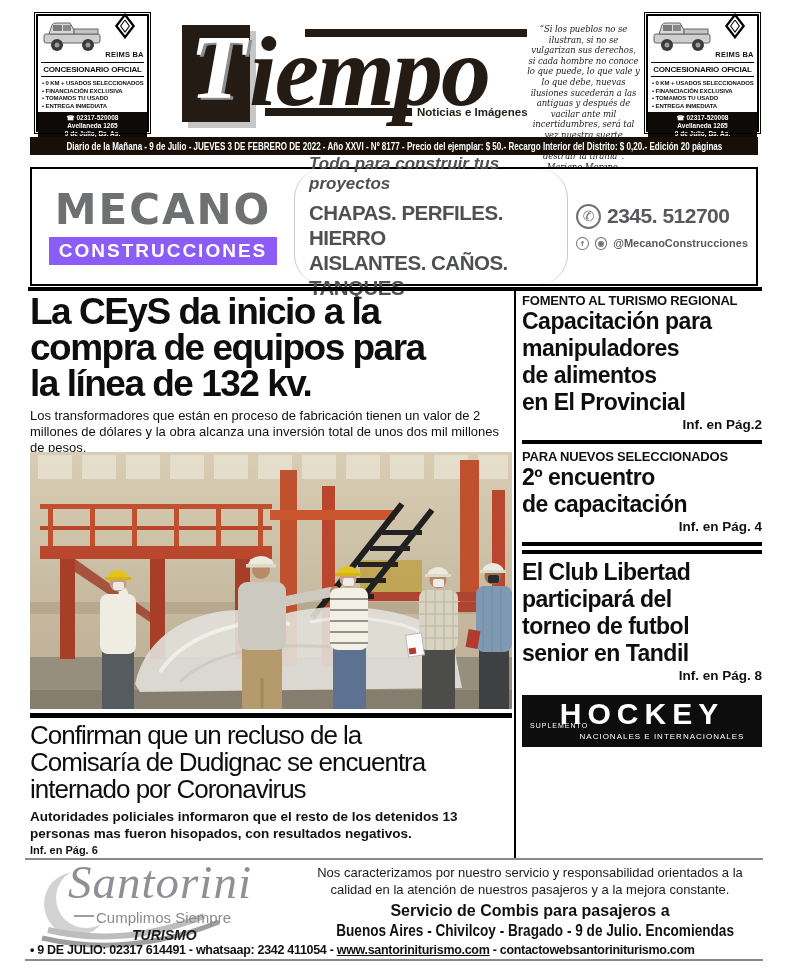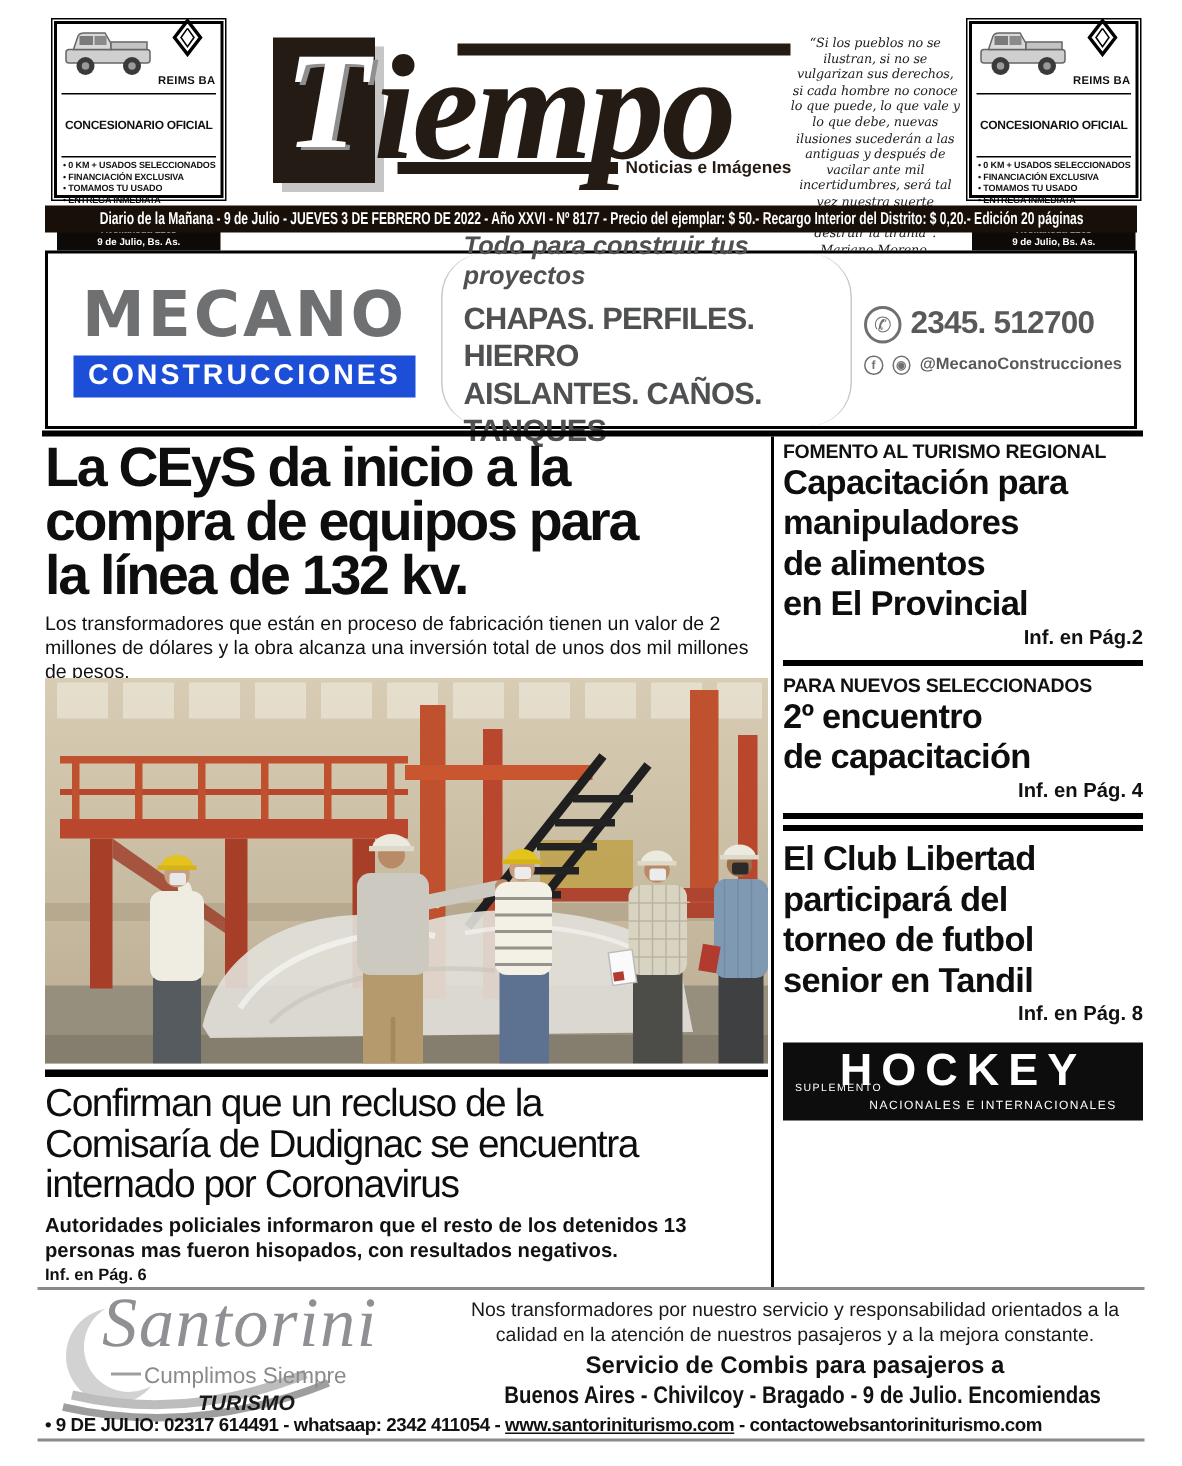--- a/index.html
+++ b/index.html
@@ -19,21 +19,21 @@
     border: 2px solid #000; outline: 1px solid #000; outline-offset: 1px;
     background: #fff; display: flex; flex-direction: column;
   }
   .reims-left  { left: 36px; }
   .reims-right { left: 646px; }
   .reims-top { display: flex; align-items: flex-end; padding: 3px 2px 1px 2px; height: 46px; }
   .reims-truck { flex: 1; }
   .reims-brandcol { width: 42px; text-align: center; }
   .reims-dealer { font-size: 7.5px; font-weight: bold; letter-spacing: .2px; }
   .reims-heading {
-    margin: 0 3px; padding: 16px 0; text-align: center;
+    margin: 0 3px; padding: 2px 0; text-align: center;
     font-size: 8px; font-weight: bold; letter-spacing: -0.2px;
     border-top: 1.5px solid #000; border-bottom: 1.5px solid #000;
   }
   .reims-bullets { padding: 3px 3px 2px 4px; font-size: 6px; font-weight: bold; line-height: 7.6px; letter-spacing: -0.1px; flex: 1; }
   .reims-footer { background: #0d0a08; color: #fff; text-align: center; font-size: 6.5px; font-weight: bold; line-height: 7.6px; padding: 2px 0 3px 0; }
 
   
   .masthead { position: absolute; left: 155px; top: 10px; width: 380px; height: 128px; }
   .bar-top    { position: absolute; left: 150px; top: 19px; width: 222px; height: 8px; background: #241c14; }
   .bar-bottom { position: absolute; left: 110px; top: 98px; width: 147px; height: 8px; background: #241c14; }
@@ -67,21 +67,21 @@
   }
   .dateline span { font-size: 11.5px; font-weight: bold; white-space: nowrap; transform: scaleX(.7); }
 
   
   .mecano {
     position: absolute; left: 30px; top: 167px; width: 728px; height: 119px;
     border: 2px solid #000; display: flex; align-items: stretch; background: #fff;
   }
   .mec-col1 { width: 262px; display: flex; flex-direction: column; align-items: center; justify-content: center; gap: 6px; }
   .mec-brand { font-family: "DejaVu Sans", sans-serif; font-weight: 900; font-size: 42px; line-height: 42px; letter-spacing: 2px; color: #6f7072; }
-  .mec-sub { background: #1d4ed8; color: #fff; font-weight: bold; font-size: 19px; letter-spacing: 2px; padding: 3px 10px; }
+  .mec-sub { background: #8b5cf6; color: #fff; font-weight: bold; font-size: 19px; letter-spacing: 2px; padding: 3px 10px; }
   .mec-col2 { flex: 1; border-left: 1px solid #c9c9c9; border-right: 1px solid #c9c9c9; display: flex; flex-direction: column; justify-content: center; padding-left: 14px; gap: 6px; border-radius: 29px; }
   .mec-slogan { font-style: italic; font-weight: bold; font-size: 17px; color: #4f5052; }
   .mec-products { font-weight: bold; font-size: 20.5px; line-height: 25px; letter-spacing: -0.5px; color: #4f5052; }
   .mec-col3 { width: 188px; display: flex; flex-direction: column; justify-content: center; gap: 8px; padding: 0 8px; }
   .mec-row { display: flex; align-items: center; gap: 6px; }
   .circ { border: 2px solid #6f7072; border-radius: 50%; color: #6f7072; display: inline-flex; align-items: center; justify-content: center; }
   .wa-circ { width: 25px; height: 25px; font-size: 14px; }
   .sm-circ { width: 13px; height: 13px; font-size: 8px; font-weight: bold; border-width: 1.5px; }
   .mec-phone { font-size: 21px; font-weight: bold; color: #58595b; letter-spacing: -0.5px; }
   .mec-social { font-size: 11px; font-weight: bold; color: #58595b; }
@@ -459,21 +459,21 @@
       <circle cx="52" cy="34" r="30" fill="#ffffff"></circle>
       <path d="M14,66 Q90,84 170,52" stroke="#bdbdbd" stroke-width="6" fill="none"></path>
       <path d="M8,74 Q95,94 185,58" stroke="#9e9e9e" stroke-width="5" fill="none"></path>
       <line x1="40" y1="52" x2="60" y2="52" stroke="#9e9e9e" stroke-width="2"></line>
     </svg>
     <span class="sant-brand">Santorini</span>
     <span class="sant-slogan">Cumplimos Siempre</span>
     <span class="sant-cat">TURISMO</span>
   </div>
   <div class="sant-right">
-    <div class="sant-text">Nos transformadores por nuestro servicio y responsabilidad orientados a la calidad en la atención de nuestros pasajeros y a la mejora constante.</div>
+    <div class="sant-text">Nos caracterizamos por nuestro servicio y responsabilidad orientados a la calidad en la atención de nuestros pasajeros y a la mejora constante.</div>
     <div class="sant-svc1">Servicio de Combis para pasajeros a</div>
     <div class="sant-svc2">Buenos Aires - Chivilcoy - Bragado - 9 de Julio. Encomiendas</div>
   </div>
   <div class="sant-contact">
     <span>• 9 DE JULIO: 02317 614491 - whatsaap: 2342 411054 - </span><span class="u">www.santoriniturismo.com</span><span> - contactowebsantoriniturismo.com</span>
   </div>
 </div>
 
 <div class="gray-rule-2"></div>
 

